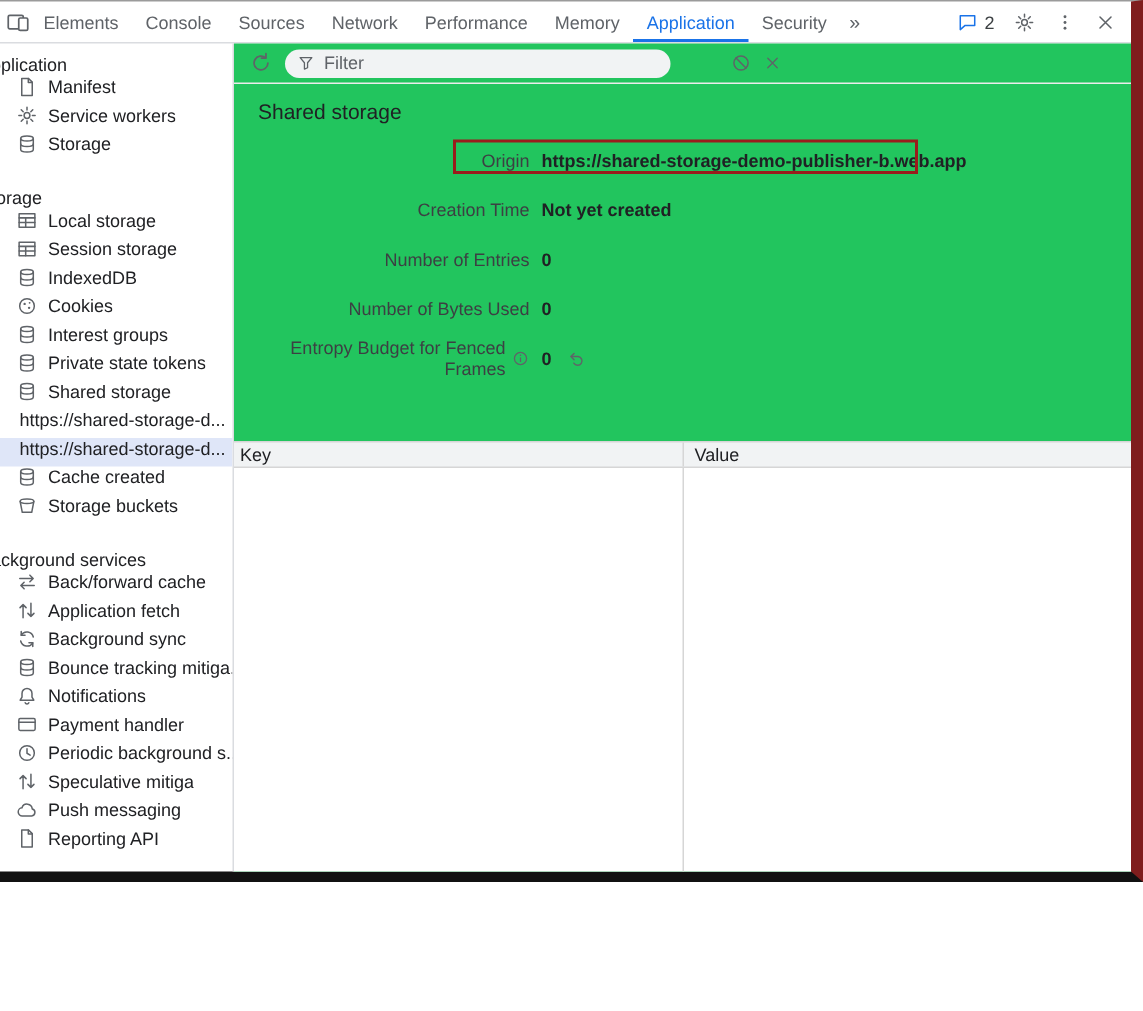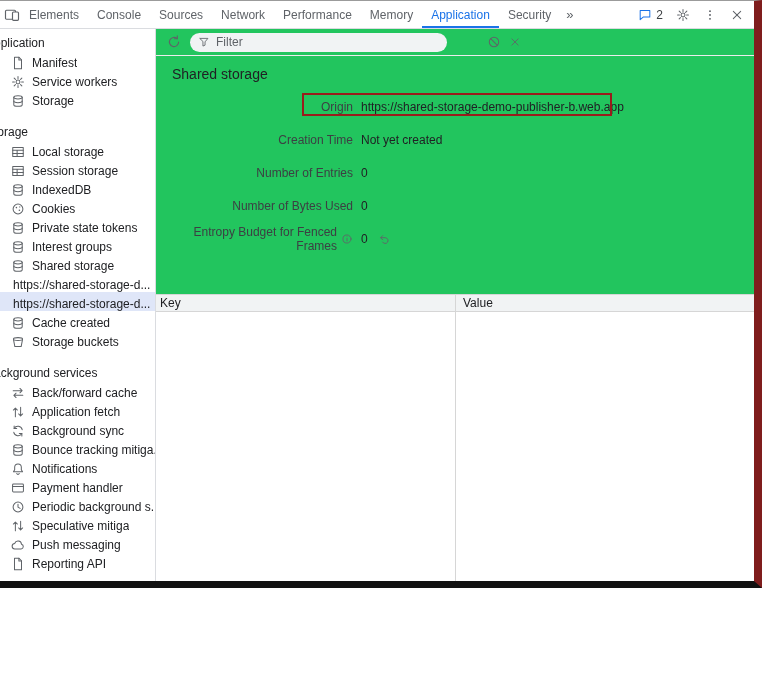--- a/index.html
+++ b/index.html
@@ -25,21 +25,21 @@
   .icon.sz16{width:16px;height:16px;}
   .icon.sz12{width:12px;height:12px;}
   
   .bodyrow{flex:1;display:flex;min-height:0;}
   
   .sidebar{width:155px;min-width:155px;border-right:1px solid #dadce0;overflow:hidden;
            font-size:12px;color:#202124;padding-top:6px;}
   .section{margin-bottom:16px;}
   .sec-title{height:16px;line-height:16px;position:relative;left:-14px;color:#202124;
              white-space:nowrap;}
-  .item{display:flex;align-items:flex-end;height:19px;padding-left:11px;gap:7px;cursor:default;
+  .item{display:flex;align-items:flex-start;height:19px;padding-left:11px;gap:7px;cursor:default;
         white-space:nowrap;overflow:hidden;}
   .item .lbl{overflow:hidden;text-overflow:clip;}
   .item.child{padding-left:13px;}
   .item.sel{background:#dfe6f8;}
   
   .main{flex:1;display:flex;flex-direction:column;min-width:0;background:#22c55e;}
   .toolbar{height:26px;min-height:26px;display:flex;align-items:center;gap:8px;
            border-bottom:1px solid #ececec;padding:0 10px;}
   .filter{width:257px;height:19px;background:#f1f3f4;border-radius:10px;display:flex;
           align-items:center;gap:6px;padding:0 8px;box-sizing:border-box;}
@@ -47,21 +47,21 @@
                 color:#202124;width:200px;padding:0;}
   .filter input::placeholder{color:#5f6368;}
   .tbtn{cursor:default;}
   .gap-left{margin-left:32px;}
   .content{flex:1;position:relative;overflow:hidden;font-size:12px;color:#202124;}
   .title{margin:10px 0 0 16px;font-size:14px;font-weight:400;color:#202124;}
   .meta{margin-top:15px;}
   .mrow{display:flex;align-items:center;height:20px;margin-bottom:13px;position:relative;}
   .mlabel{width:197px;text-align:right;color:#3c4043;display:inline-flex;justify-content:flex-end;
           align-items:center;gap:4px;flex:none;}
-  .mvalue{margin-left:8px;color:#202124;white-space:nowrap;}
+  .mvalue{margin-left:8px;color:#202124;white-space:nowrap;font-weight:bold;}
   .reset-btn{margin-left:10px;width:13px;height:13px;}
   .annotation-box{position:absolute;left:146px;top:-4px;width:310px;height:23px;
                   border:2px solid #9a1c1c;box-sizing:border-box;pointer-events:none;}
   
   .dtable{margin-top:45px;}
   .thead{display:flex;align-items:stretch;height:18px;background:#f1f3f4;
          border-top:1px solid #d6d6d6;border-bottom:1px solid #d6d6d6;box-sizing:border-box;
          font-size:12px;color:#202124;}
   .th{display:flex;align-items:center;}
   .th.key{width:300px;box-sizing:border-box;padding-left:4px;border-right:1px solid #d6d6d6;}
@@ -200,31 +200,31 @@
           <span class="lbl">Cookies</span>
         </div>
         <div class="item">
           <span class="icon">
               <svg viewBox="0 0 16 16" aria-hidden="true">
                 <ellipse cx="8" cy="3.8" rx="4.8" ry="1.9"></ellipse>
                 <path d="M3.2 3.8v8.4c0 1.05 2.1 1.9 4.8 1.9s4.8-.85 4.8-1.9V3.8"></path>
                 <path d="M3.2 8c0 1.05 2.1 1.9 4.8 1.9S12.8 9.05 12.8 8"></path>
               </svg>
             </span>
+          <span class="lbl">Interest groups</span>
+        </div>
+        <div class="item">
+          <span class="icon">
+              <svg viewBox="0 0 16 16" aria-hidden="true">
+                <ellipse cx="8" cy="3.8" rx="4.8" ry="1.9"></ellipse>
+                <path d="M3.2 3.8v8.4c0 1.05 2.1 1.9 4.8 1.9s4.8-.85 4.8-1.9V3.8"></path>
+                <path d="M3.2 8c0 1.05 2.1 1.9 4.8 1.9S12.8 9.05 12.8 8"></path>
+              </svg>
+            </span>
           <span class="lbl">Private state tokens</span>
-        </div>
-        <div class="item">
-          <span class="icon">
-              <svg viewBox="0 0 16 16" aria-hidden="true">
-                <ellipse cx="8" cy="3.8" rx="4.8" ry="1.9"></ellipse>
-                <path d="M3.2 3.8v8.4c0 1.05 2.1 1.9 4.8 1.9s4.8-.85 4.8-1.9V3.8"></path>
-                <path d="M3.2 8c0 1.05 2.1 1.9 4.8 1.9S12.8 9.05 12.8 8"></path>
-              </svg>
-            </span>
-          <span class="lbl">Interest groups</span>
         </div>
         <div class="item">
           <span class="icon">
               <svg viewBox="0 0 16 16" aria-hidden="true">
                 <ellipse cx="8" cy="3.8" rx="4.8" ry="1.9"></ellipse>
                 <path d="M3.2 3.8v8.4c0 1.05 2.1 1.9 4.8 1.9s4.8-.85 4.8-1.9V3.8"></path>
                 <path d="M3.2 8c0 1.05 2.1 1.9 4.8 1.9S12.8 9.05 12.8 8"></path>
               </svg>
             </span>
           <span class="lbl">Shared storage</span>

